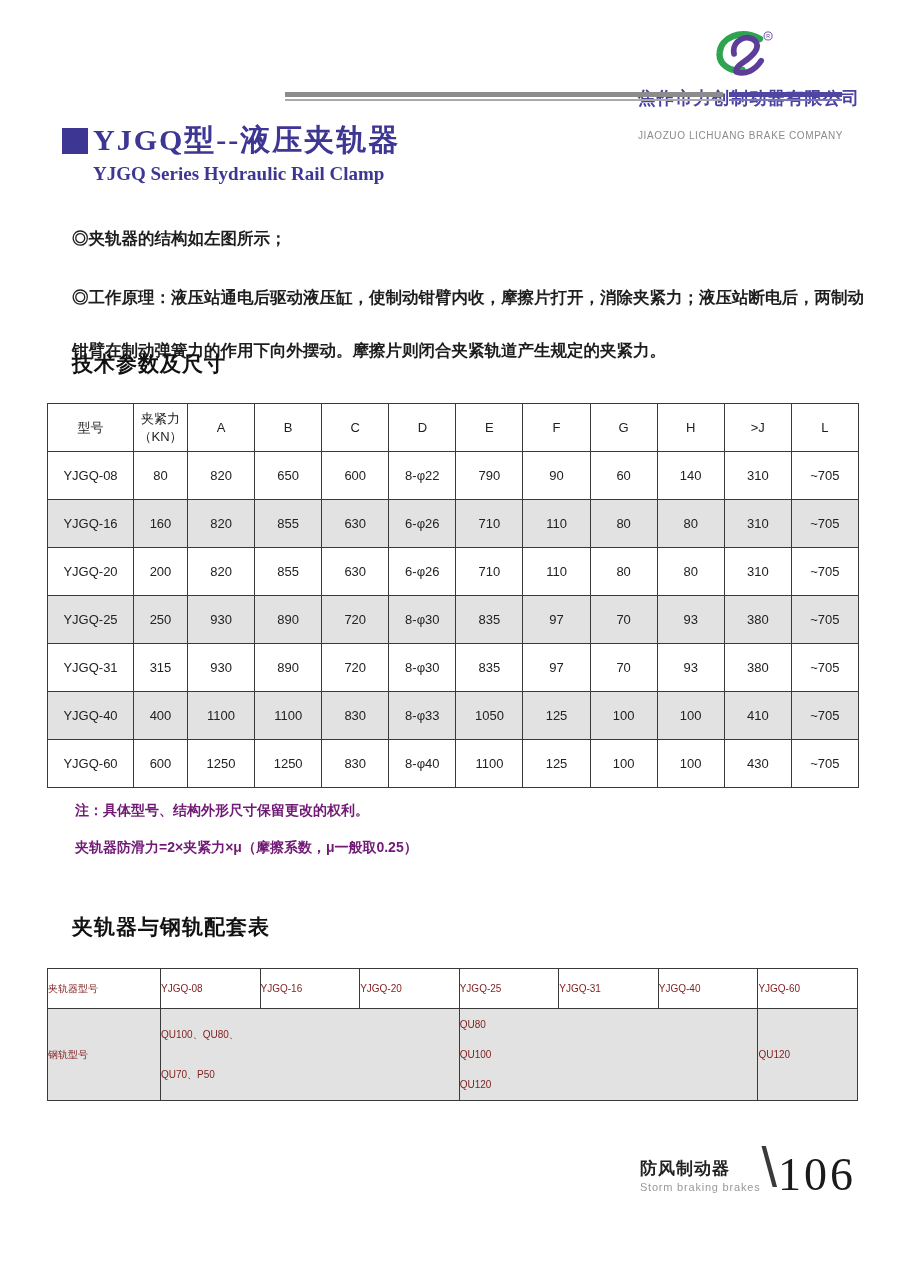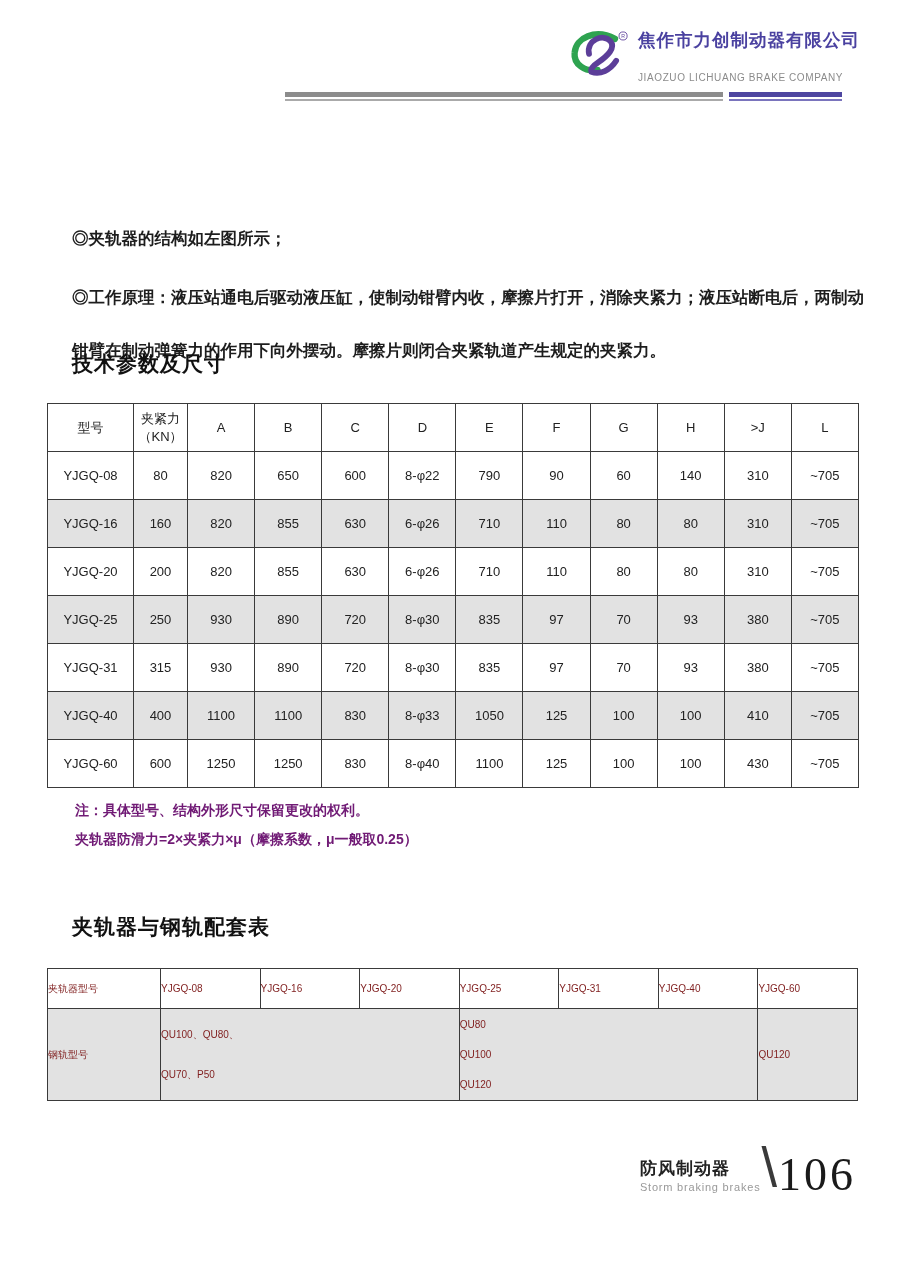--- a/index.html
+++ b/index.html
@@ -1,21 +1,21 @@
 <!DOCTYPE html>
 <html><head>
 <meta charset="utf-8">
 <style>
   * { margin:0; padding:0; box-sizing:border-box; }
   html,body { width:900px; background:#fff; }
   body { font-family:"Liberation Sans", sans-serif; color:#1a1a1a; }
   .page { position:relative; width:900px; height:1273px; background:#ffffff; overflow:hidden; }
 
   
-  .logo-block { position:absolute; top:24px; right:40px; display:flex; align-items:center; }
+  .logo-block { position:absolute; top:24px; right:40px; display:flex; align-items:center;flex-direction:column; }
   .logo-svg { margin-right:8px; }
   .company-cn { font-size:17.5px; font-weight:bold; color:#4a41a0; letter-spacing:1px; }
   .company-en { font-size:10px; color:#8b8b8b; letter-spacing:0.6px; margin-top:20px; }
 
   .divider { position:absolute; top:92px; left:285px; width:557px; display:flex; }
   .seg { display:flex; flex-direction:column; }
   .seg-gray { width:438px; margin-right:6px; }
   .seg-purple { width:113px; }
   .bar-main { height:5px; }
   .bar-thin { height:2px; margin-top:2px; }
@@ -50,21 +50,21 @@
 
   .match-table { position:absolute; left:47px; top:968px; width:811px; }
   .match-table th, .match-table td { border:1.5px solid #3a3a3a; text-align:left; vertical-align:middle; font-size:10px; font-weight:normal; color:#7f1d1d; }
   .match-table th { height:40px; }
   .match-table td { height:92px; background:#e2e2e2; }
   .rail-line { line-height:30px; }
   .rail-line2 { line-height:40px; }
 
   
   .notes { position:absolute; left:75px; top:802px; font-size:14px; font-weight:bold; color:#701a75; }
-  .note2 { margin-top:11px; }
+  .note2 { margin-top:19px; }
 
   
   .footer { position:absolute; top:1140px; right:44px; display:flex; align-items:flex-start; }
   .footer-label { margin-top:17px; text-align:left; }
   .footer-cn { font-size:17px; font-weight:bold; color:#222; letter-spacing:1px; }
   .footer-en { font-size:11px; color:#999; letter-spacing:0.8px; margin-top:1px; }
   .footer-slash { font-size:56px; font-weight:200; color:#3a3a3a; line-height:0.95; margin:0 1px; }
   .page-num { font-family:"Liberation Serif", serif; font-size:46px; color:#1a1a1a; line-height:1; margin-top:12px; letter-spacing:3px; }
 </style>
 </head>
@@ -89,20 +89,27 @@
     <div class="seg seg-gray">
       <div class="bar-main"></div>
         <div class="bar-thin"></div>
     </div>
     <div class="seg seg-purple">
       <div class="bar-main"></div>
         <div class="bar-thin"></div>
     </div>
   </div>
 
+  <div class="title-block">
+    <div class="title-row">
+      <div class="title-bullet"></div>
+      <div class="title-cn">YJGQ型--液压夹轨器</div>
+    </div>
+    <div class="title-en">YJGQ Series Hydraulic Rail Clamp</div>
+  </div>
 
   <div class="intro">
     <p class="intro-p1">◎夹轨器的结构如左图所示；</p>
     <p class="intro-p2">◎工作原理：液压站通电后驱动液压缸，使制动钳臂内收，摩擦片打开，消除夹紧力；液压站断电后，两制动钳臂在制动弹簧力的作用下向外摆动。摩擦片则闭合夹紧轨道产生规定的夹紧力。</p>
   </div>
 
   <div class="section-heading spec-heading">技术参数及尺寸</div>
 
   <table class="spec-table">
     <colgroup>

